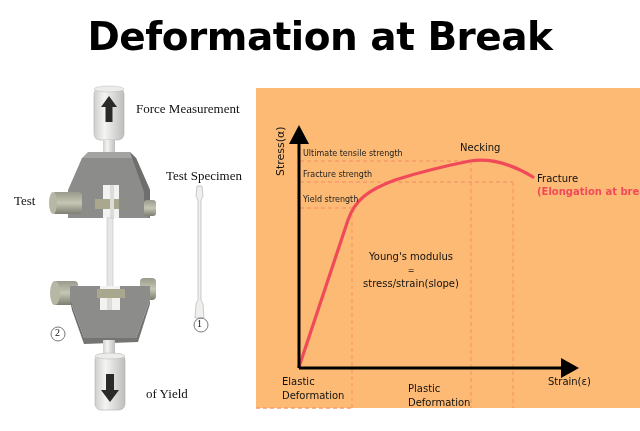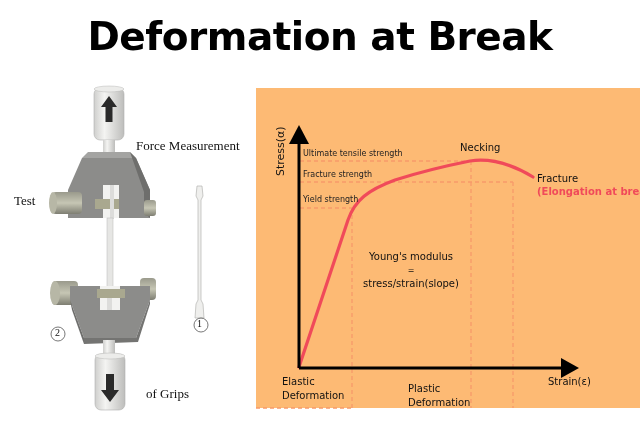--- a/index.html
+++ b/index.html
@@ -76,25 +76,26 @@
     <path d="M110 402 L119 390 L114 390 L114 374 L106 374 L106 390 L101 390 Z" fill="#2a2a2a"></path>
 
     <g>
       <path d="M197 186 L202 186 L203 196 L201 200 L201 300 L203 304 L204 318 L195 318 L196 304 L198 300 L198 200 L196 196 Z" fill="#efefed" stroke="#b4b4b2" stroke-width="0.7"></path>
     </g>
 
     <circle cx="201" cy="325" r="7" fill="none" stroke="#555" stroke-width="0.8"></circle>
     <circle cx="58" cy="334" r="7" fill="none" stroke="#555" stroke-width="0.8"></circle>
   </svg>
 
-  <span class="serif" style="left:136px; top:17px; font-size:13px;margin-top:37px;">Force Measurement</span>
+  <span class="serif" style="left:136px; top:17px; font-size:13px;">Force Measurement</span>
+  <span class="serif" style="left:166px; top:84px; font-size:13px;">Test Specimen</span>
   <span class="serif" style="left:14px; top:109px; font-size:13px;">Test</span>
   <span class="serif" style="left:197px; top:234px; font-size:10px;">1</span>
   <span class="serif" style="left:55px; top:243px; font-size:10px;">2</span>
-  <span class="serif" style="left:146px; top:302px; font-size:13px;">of Grips</span>
+  <span class="serif" style="left:146px; top:302px; font-size:13px;">of Yield</span>
 </div>
 
 <div class="chart-panel">
   <svg width="384" height="343" viewBox="256 88 384 343" style="position:absolute; left:0; top:0; overflow:visible;">
 
     <g stroke="#f79a6a" stroke-width="1.3" stroke-dasharray="4,3" fill="none">
       <line x1="300" y1="161" x2="465" y2="161"></line>
       <line x1="300" y1="182" x2="513" y2="182"></line>
       <line x1="513" y1="182" x2="513" y2="408"></line>
       <line x1="300" y1="208" x2="352" y2="208"></line>

